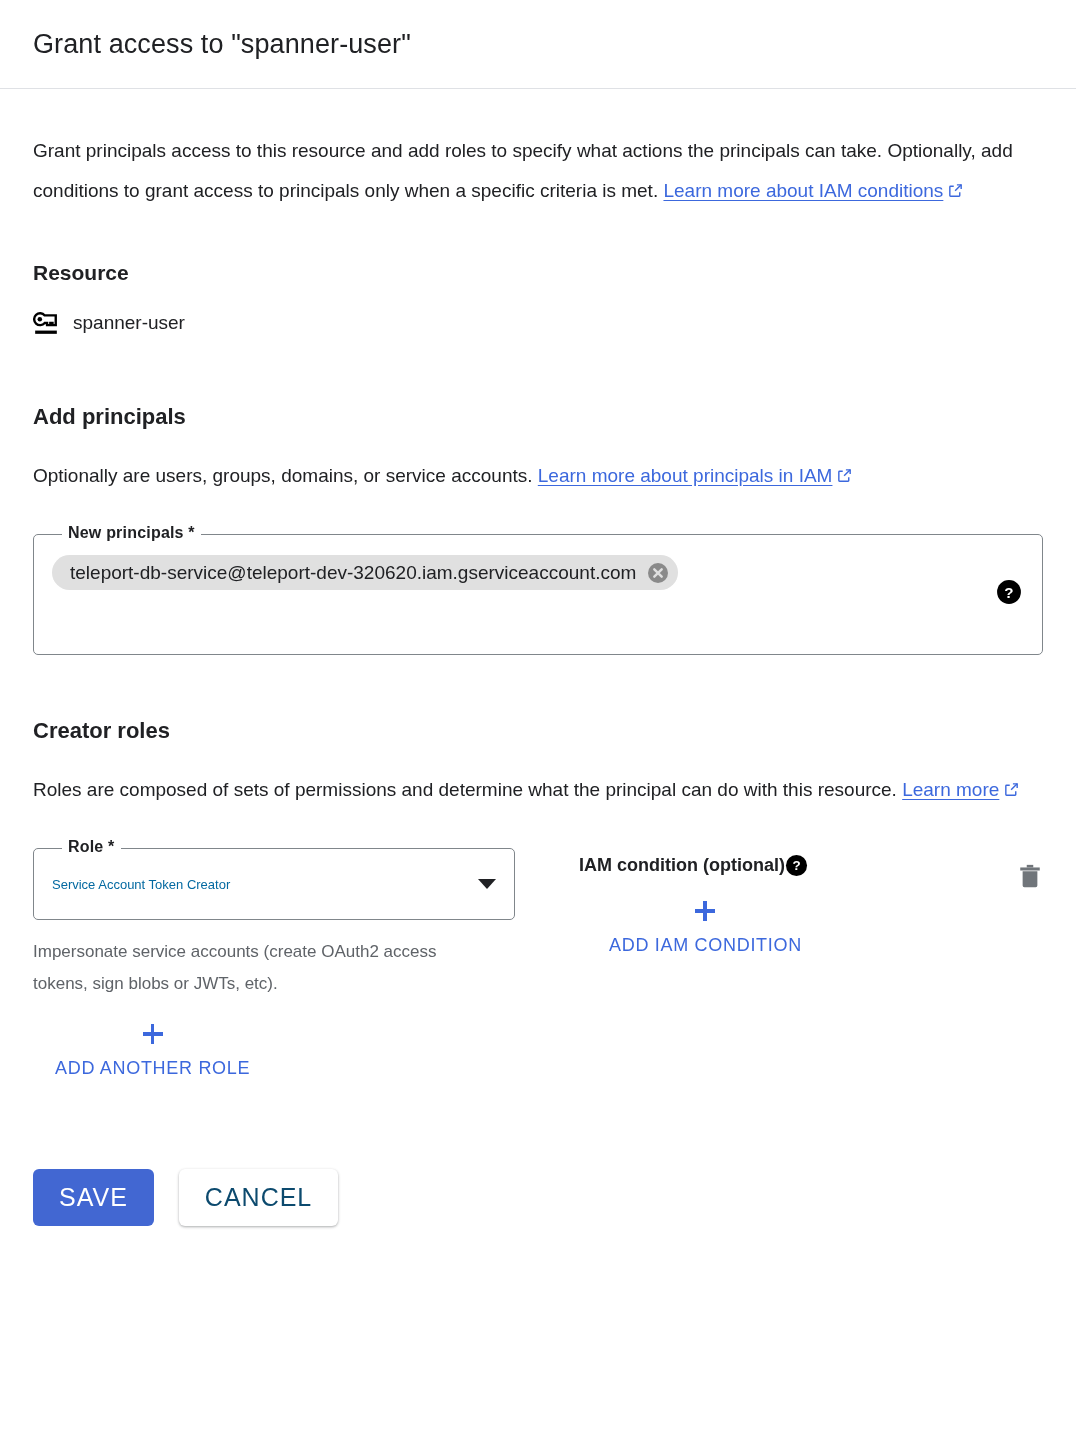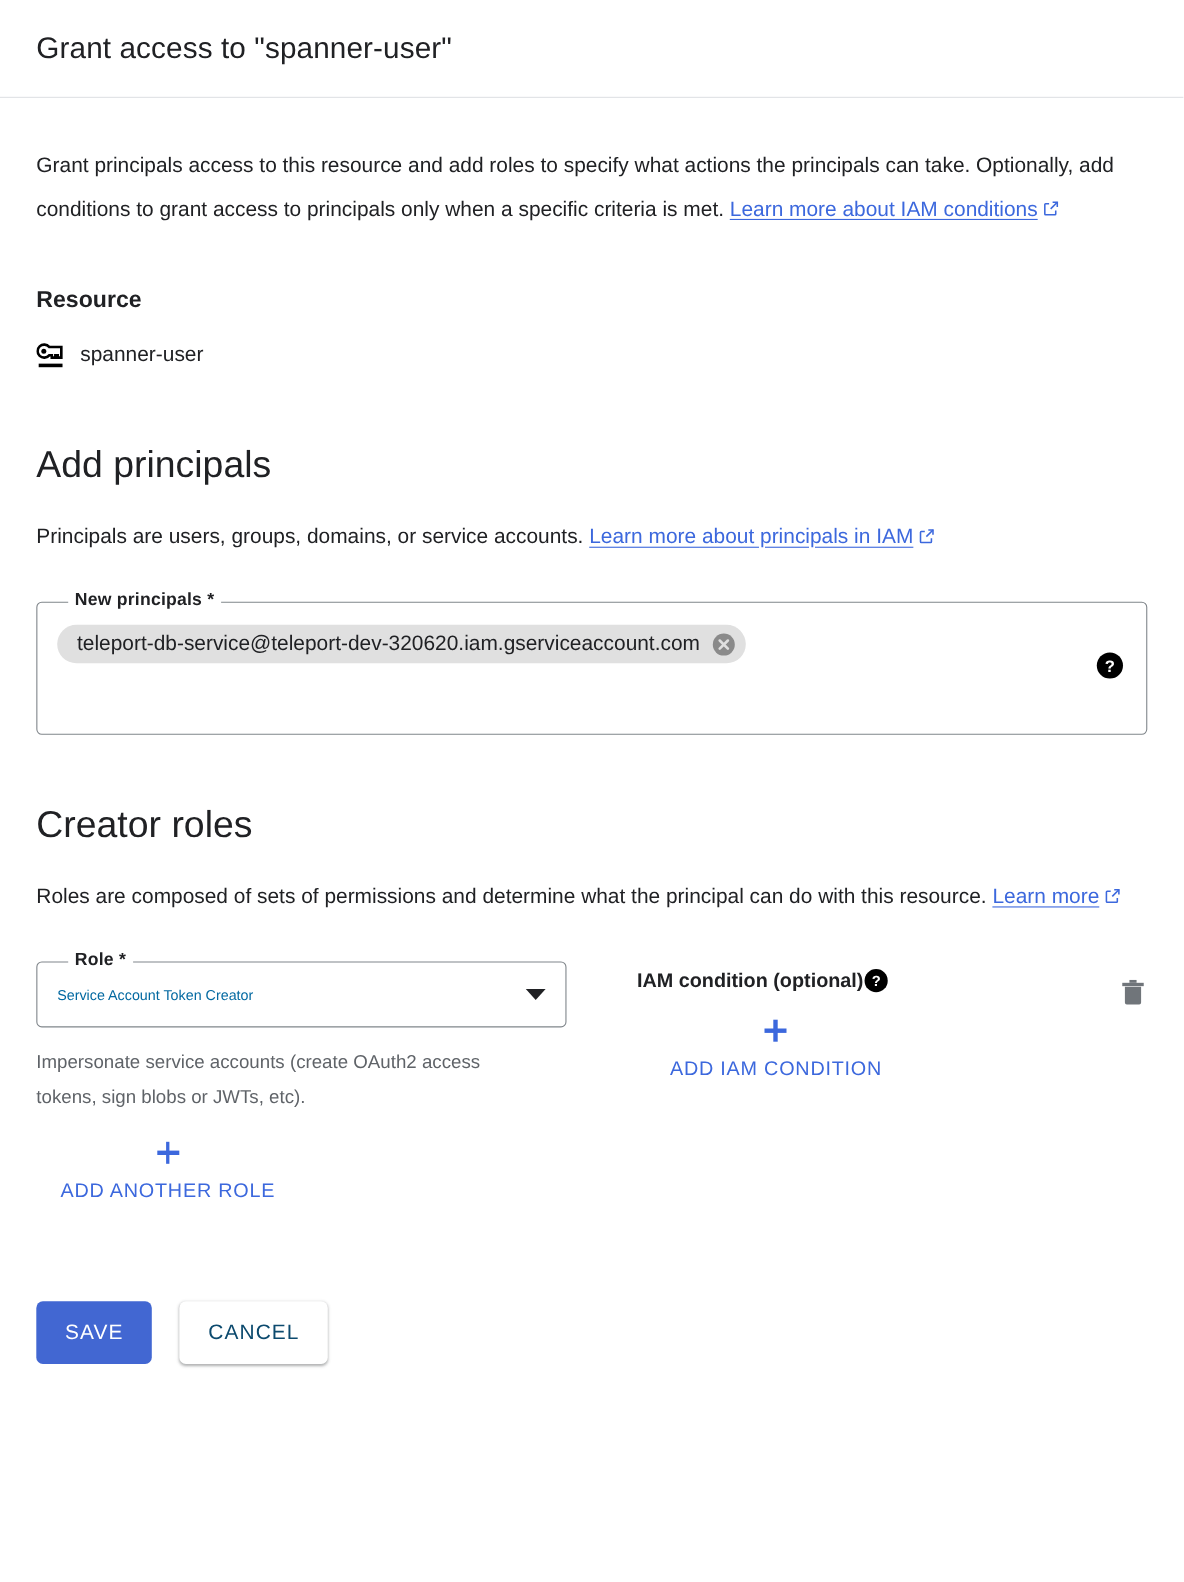--- a/index.html
+++ b/index.html
@@ -59,22 +59,22 @@
   .ext-icon svg { display: block; }
 
   .section-title {
     font-size: 21px;
     font-weight: 700;
     color: #202124;
     margin: 0;
   }
   .section-title.resource { margin-top: 50px; }
   .section-title.big {
-    font-size: 34px;
-    font-weight: 400;
+    font-size: 22px;
+    font-weight: 700;
   }
   .section-title.add-principals { margin-top: 68px; }
   .section-title.assign-roles { margin-top: 63px; }
 
   .resource-row {
     display: flex;
     align-items: center;
     margin-top: 25px;
     gap: 14px;
   }
@@ -142,21 +142,21 @@
   
   .roles-row {
     display: flex;
     align-items: flex-start;
     margin-top: 38px;
   }
   .role-col { width: 482px; flex: 0 0 482px; }
 
   .select-field {
     position: relative;
-    height: 60px;
+    height: 72px;
     border: 1px solid #80868b;
     border-radius: 5px;
     display: flex;
     align-items: center;
     padding: 0 18px;
     cursor: pointer;
     background: #fff;
   }
   .select-value {
     font-size: 13px;
@@ -249,21 +249,21 @@
   
   .footer {
     display: flex;
     align-items: center;
     gap: 25px;
     margin-top: 80px;
   }
   .btn {
     height: 57px;
     border-radius: 6px;
-    font-size: 19px;
+    font-size: 25px;
     font-weight: 500;
     letter-spacing: 1px;
     font-family: inherit;
     cursor: pointer;
     border: 0;
     padding: 0 26px;
   }
   .btn-primary {
     background: #4267d2;
     color: #ffffff;
@@ -301,21 +301,21 @@
         <path d="M21 5H10.83A5.5 5.5 0 1 0 10.83 12H13v2h3v-2h2v2h3V5z" fill="none" stroke="#000" stroke-width="2.2"></path>
         <circle cx="6.3" cy="8.5" r="2.1" fill="#000"></circle>
       </svg>
     </span>
     <span class="resource-name">spanner-user</span>
   </div>
 
   
   <h2 class="section-title big add-principals">Add principals</h2>
   <p class="section-desc">
-    <span>Principals are users, groups, domains, or service accounts. </span><a class="link">Learn more about principals in IAM</a><span class="ext-icon"><svg width="17" height="17" viewBox="0 0 24 24" fill="none" stroke="#3c68dd" stroke-width="2">
+    <span>Optionally are users, groups, domains, or service accounts. </span><a class="link">Learn more about principals in IAM</a><span class="ext-icon"><svg width="17" height="17" viewBox="0 0 24 24" fill="none" stroke="#3c68dd" stroke-width="2">
           <path d="M14 4h6v6"></path>
           <path d="M20 4l-8.5 8.5"></path>
           <path d="M18 14.5V19a1 1 0 0 1-1 1H5a1 1 0 0 1-1-1V7a1 1 0 0 1 1-1h4.5"></path>
         </svg></span>
   </p>
 
   <div class="principals-field">
     <span class="field-legend">New principals *</span>
     <span class="chip">
       <span class="chip-label">teleport-db-service@teleport-dev-320620.iam.gserviceaccount.com</span>

